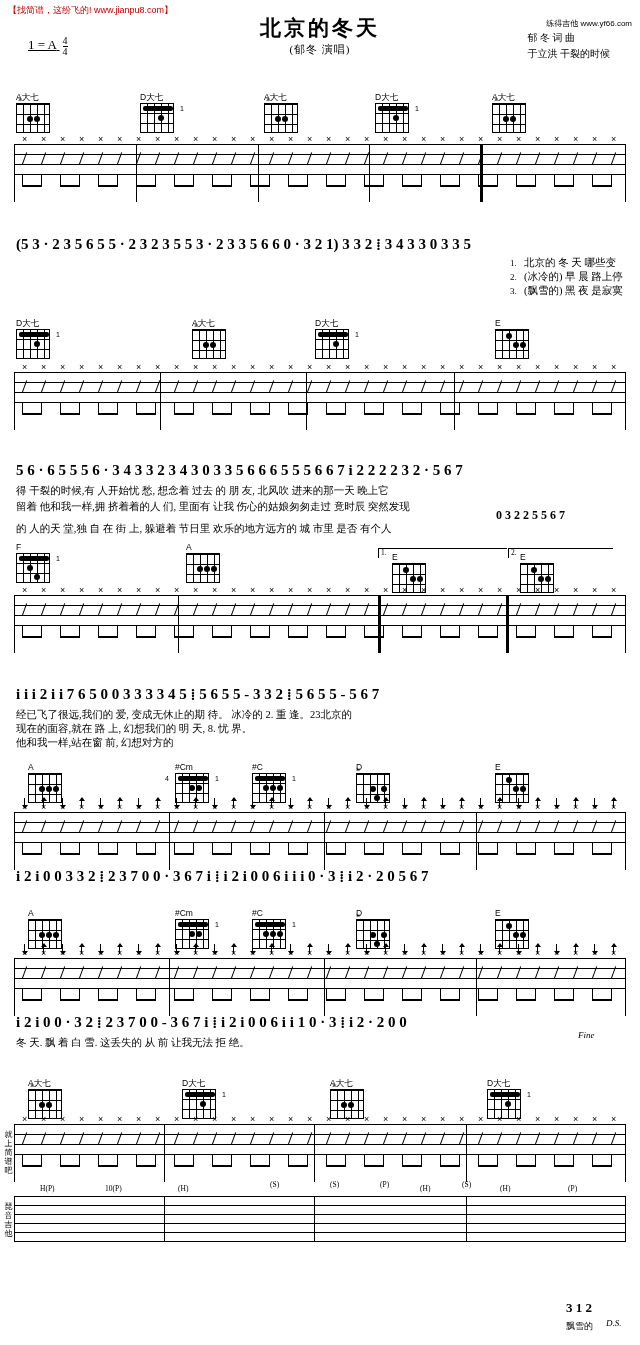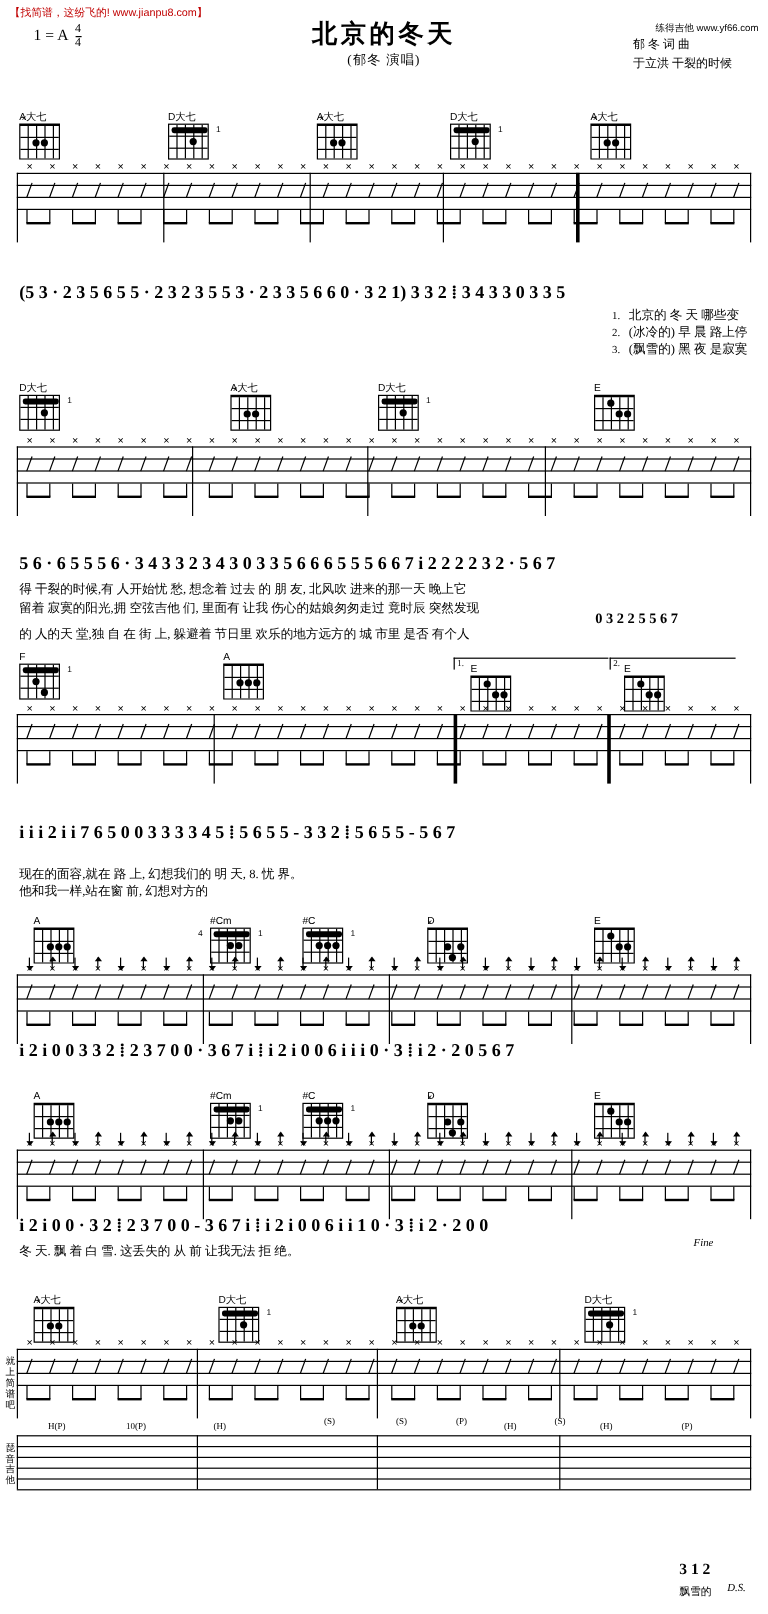--- a/index.html
+++ b/index.html
@@ -4,21 +4,21 @@
 <style>
   html,body{margin:0;padding:0;background:#fff;}
   body{width:640px;height:1345px;font-family:"Liberation Serif",serif;color:#000;position:relative;overflow:hidden;}
   .page{position:relative;width:640px;height:1345px;}
 
   
   .watermark{position:absolute;left:8px;top:4px;font-size:9px;color:#c00000;font-family:"Liberation Sans",sans-serif;letter-spacing:0px;white-space:nowrap;}
   .site-right{position:absolute;right:8px;top:18px;font-size:8px;color:#000;font-family:"Liberation Sans",sans-serif;white-space:nowrap;}
   .title{position:absolute;left:0;right:0;top:14px;text-align:center;font-size:21px;font-weight:bold;letter-spacing:3px;}
   .singer{position:absolute;left:0;right:0;top:42px;text-align:center;font-size:11px;letter-spacing:1px;}
-  .keyline{position:absolute;left:28px;top:20px;font-size:13px;white-space:nowrap;}
+  .keyline{position:absolute;left:28px;top:36px;font-size:13px;white-space:nowrap;text-decoration:underline;}
   .keyline .frac{display:inline-block;vertical-align:middle;font-size:10px;line-height:1.0;text-align:center;margin-left:3px;}
   .keyline .frac i{display:block;font-style:normal;}
   .keyline .frac .bar{border-top:1px solid #000;}
   .credits{position:absolute;right:30px;top:30px;font-size:10px;line-height:16px;text-align:left;white-space:nowrap;}
 
   
   .chord{position:absolute;width:44px;}
   .chord .cname{font-size:8.5px;font-family:"Liberation Sans",sans-serif;height:11px;line-height:11px;white-space:nowrap;}
   .chord .grid{position:relative;width:34px;height:30px;border:1px solid #000;border-top:2px solid #000;box-sizing:border-box;}
   .chord .grid.cut{border-top:1px solid #000;}
@@ -236,21 +236,21 @@
     <div class="ln" style="top:30px"></div>
     <div class="bl" style="left:0"></div>
     <div class="bl" style="left:146px"></div>
     <div class="bl" style="left:292px"></div>
     <div class="bl" style="left:440px"></div>
     <div class="bl" style="left:611px"></div>
   </div>
 
   <div class="notes" style="left:16px;top:462px;">5 6 · 6 5 5 5 6 · 3 4 3  3 2 3 4 3 0 3 3 5  6 6   6 5 5 5 6 6 7 i  2 2 2 2 3 2 · 5 6 7</div>
   <div class="lyric" style="left:16px;top:484px;">得    干裂的时候,有  人开始忧    愁,  想念着 过去  的 朋 友,  北风吹 进来的那一天 晚上它</div>
-  <div class="lyric" style="left:16px;top:500px;">留着 寂寞的阳光,拥  空弦吉他  们,  里面有 让我 伤心的姑娘匆匆走过    竟时辰 突然发现</div>
+  <div class="lyric" style="left:16px;top:500px;">留着 他和我一样,拥  挤着着的人  们,  里面有 让我 伤心的姑娘匆匆走过    竟时辰 突然发现</div>
   <div class="lyric" style="left:16px;top:522px;">的 人的天 堂,独  自 在 街  上,  躲避着 节日里 欢乐的地方远方的 城  市里 是否 有个人</div>
   <div class="notes" style="left:496px;top:508px;font-size:12px;">0 3 2 2 5 5 6 7</div>
 
   <div class="chord" style="left:16px;top:542px;">
     <div class="cname">F</div>
     <div class="grid cut">
       <i class="v" style="left:6.4px"></i>
         <i class="v" style="left:13.1px"></i>
         <i class="v" style="left:19.8px"></i>
         <i class="v" style="left:26.5px"></i>
@@ -318,20 +318,21 @@
     <div class="ln" style="top:20px"></div>
     <div class="ln" style="top:30px"></div>
     <div class="bl" style="left:0"></div>
     <div class="bl" style="left:164px"></div>
     <div class="bl thick" style="left:364px"></div>
     <div class="bl thick" style="left:492px"></div>
     <div class="bl" style="left:611px"></div>
   </div>
 
   <div class="notes" style="left:16px;top:686px;">i i i 2 i i 7 6  5 0 0 3 3 3 3 4 5 ⁞ 5 6 5 5 - 3 3 2 ⁞ 5 6 5 5 - 5 6 7</div>
+  <div class="lyric" style="left:16px;top:708px;">经已飞了很远,我们的  爱,        变成无休止的期    待。   冰冷的 2. 重   逢。23北京的</div>
   <div class="lyric" style="left:16px;top:722px;">现在的面容,就在 路  上,      幻想我们的    明   天,                8. 忧   界。</div>
   <div class="lyric" style="left:16px;top:736px;">他和我一样,站在窗  前,       幻想对方的</div>
 
   <div class="chord" style="left:28px;top:762px;">
     <div class="cname">A</div>
     <div class="grid">
       <i class="v" style="left:6.4px"></i>
         <i class="v" style="left:13.1px"></i>
         <i class="v" style="left:19.8px"></i>
         <i class="v" style="left:26.5px"></i>

